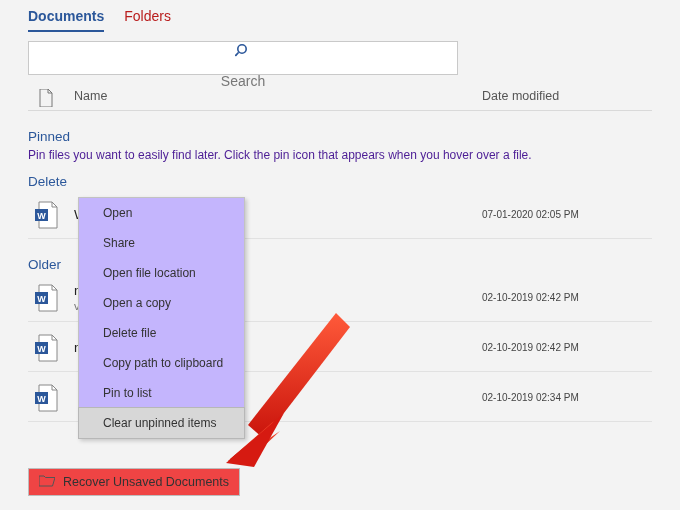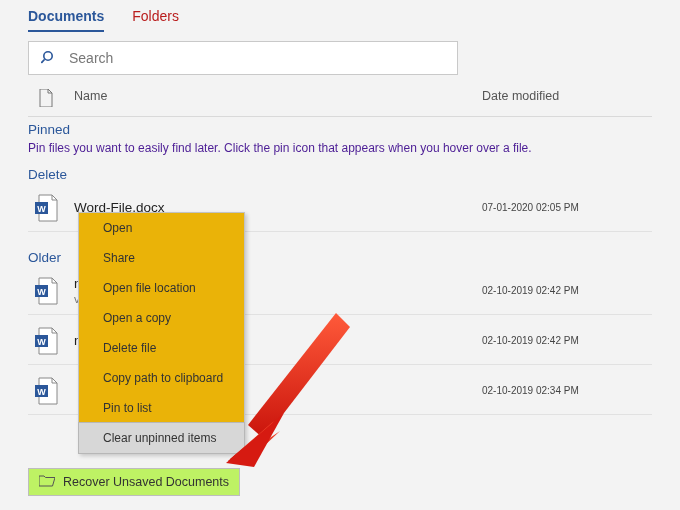--- a/index.html
+++ b/index.html
@@ -8,86 +8,86 @@
       background: #f3f3f3;
       width: 680px;
       height: 510px;
       overflow: hidden;
       position: relative;
       font-size: 13px;
       color: #333;
     }
     .wrap { padding: 0 28px; }
     
-    .tabs { display: flex; gap: 28px; padding: 4px 0 0 0; border-bottom: 1px solid transparent; }
+    .tabs { display: flex; gap: 20px; padding: 4px 0 0 0; border-bottom: 1px solid transparent; }
     .tab { padding: 4px 0 6px 0; font-size: 14px; color: #b91c1c; cursor: pointer; }
     .tab.active { font-weight: 600; color: #2b579a; border-bottom: 2px solid #2b579a; }
     
     .search-box {
       margin-top: 8px;
       width: 430px;
       height: 34px;
       background: #fff;
       border: 1px solid #c9c9c9;
       display: flex;
       align-items: center;
       padding: 0 12px;
       gap: 12px;
+      flex-direction: column;
     }
     .search-box .ph { color: #777; font-size: 14px; }
     
     .cols {
       display: flex;
       margin-top: 14px;
-      padding-bottom: 6px;
       border-bottom: 1px solid #d9d9d9;
       color: #555;
       font-size: 12.5px;
     }
     .col-icon { width: 46px; display:flex; align-items:center; padding-left:10px; }
     .col-name { flex: 1; }
     .col-date { width: 170px; }
     
-    .section-title { color: #2b579a; font-size: 13.5px; margin-top: 5px; }
+    .section-title { color: #2b579a; font-size: 13.5px; margin-top: 18px; }
     .hint { color: #4c1d95; font-size: 12px; margin-top: 4px; }
     
     .row {
       display: flex;
       align-items: center;
       height: 48px;
       border-bottom: 1px solid #e1e1e1;
       margin-top: 2px;
     }
     .row .ficon { width: 46px; display:flex; justify-content:flex-start; padding-left:6px; }
     .row .info { flex: 1; }
     .row .fname { font-size: 13.5px; color: #222; }
     .row .fpath { font-size: 11.5px; color: #777; margin-top: 2px; }
     .row .fdate { width: 170px; font-size: 10px; color: #444; }
     
     .recover {
       position: absolute;
       left: 28px;
       bottom: 14px;
       border: 1px solid #bdbdbd;
-      background: #bef264;
+      background: #ef4444;
       padding: 5px 10px;
       display: flex;
       align-items: center;
       gap: 8px;
       font-size: 12.5px;
       color: #333;
       cursor: pointer;
     }
     
     .ctx {
       position: absolute;
       left: 78px;
-      top: 212px;
+      top: 197px;
       width: 167px;
-      background: #eab308;
+      background: #c4b5fd;
       border: 1px solid #c2c2c2;
       box-shadow: 2px 2px 4px rgba(0,0,0,.18);
       font-size: 12px;
       z-index: 20;
     }
     .ctx-item {
       padding: 8px 10px 8px 24px;
       cursor: pointer;
       color: #333;
     }

